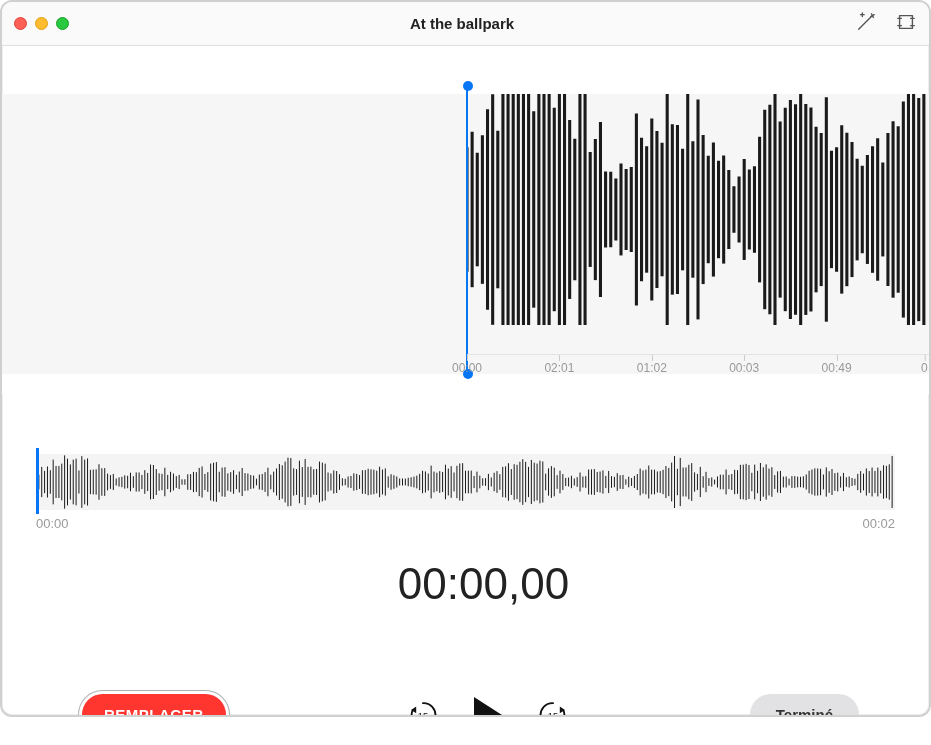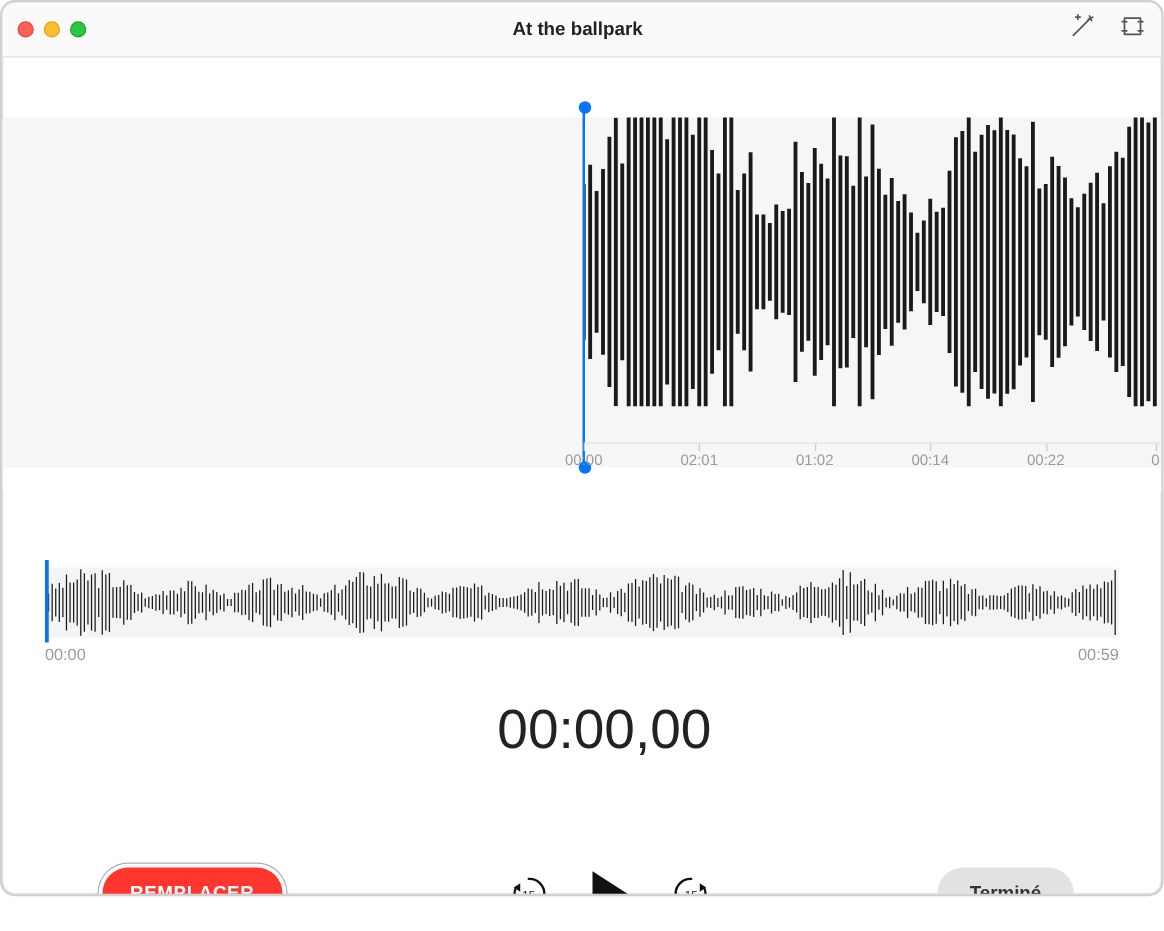--- a/index.html
+++ b/index.html
@@ -267,22 +267,22 @@
       <div class="playhead">
         <div class="playhead-line"></div>
         <div class="playhead-dot top"></div>
         <div class="playhead-dot bot"></div>
       </div>
 
       <div class="ticks">
         <span class="tick" style="left:0%">00:00</span>
         <span class="tick" style="left:20%">02:01</span>
         <span class="tick" style="left:40%">01:02</span>
-        <span class="tick" style="left:60%">00:14</span>
-        <span class="tick" style="left:80%">00:22</span>
+        <span class="tick" style="left:60%">00:03</span>
+        <span class="tick" style="left:80%">00:49</span>
         <span class="tick" style="left:99%">0</span>
       </div>
     </div>
 
     <div class="overview">
       <svg id="overwave" width="100%" height="100%" viewBox="0 0 859 56">
           <line x1="0" x2="0" y1="21.025907154913753" y2="34.97409284508625" stroke="#1a1a1a" stroke-width="1"></line>
           <line x1="2.8633333333333333" x2="2.8633333333333333" y1="20.733815870678516" y2="35.26618412932148" stroke="#1a1a1a" stroke-width="1"></line>
           <line x1="5.726666666666667" x2="5.726666666666667" y1="12.910586150935929" y2="43.08941384906407" stroke="#1a1a1a" stroke-width="1"></line>
           <line x1="8.59" x2="8.59" y1="16.8619767584416" y2="39.1380232415584" stroke="#1a1a1a" stroke-width="1"></line>
@@ -580,21 +580,21 @@
           <line x1="844.6833333333333" x2="844.6833333333333" y1="16.69314676080056" y2="39.30685323919944" stroke="#1a1a1a" stroke-width="1"></line>
           <line x1="847.5466666666666" x2="847.5466666666666" y1="11.251692785960508" y2="44.74830721403949" stroke="#1a1a1a" stroke-width="1"></line>
           <line x1="850.41" x2="850.41" y1="11.83735899206896" y2="44.16264100793104" stroke="#1a1a1a" stroke-width="1"></line>
           <line x1="853.2733333333333" x2="853.2733333333333" y1="10.355428240049402" y2="45.644571759950594" stroke="#1a1a1a" stroke-width="1"></line>
           <line x1="856.1366666666667" x2="856.1366666666667" y1="2.0068195870713197" y2="53.99318041292868" stroke="#1a1a1a" stroke-width="1"></line>
         </svg>
       <div class="overview-playhead"></div>
     </div>
     <div class="overview-times">
       <span>00:00</span>
-      <span>00:59</span>
+      <span>00:02</span>
     </div>
 
     <div class="big-time">00:00,00</div>
 
     <div class="controls-row">
       <button class="replace-btn">REMPLACER</button>
 
       <div class="transport">
         <span class="skip-icon">
           <svg viewBox="0 0 40 40" width="34" height="34">

